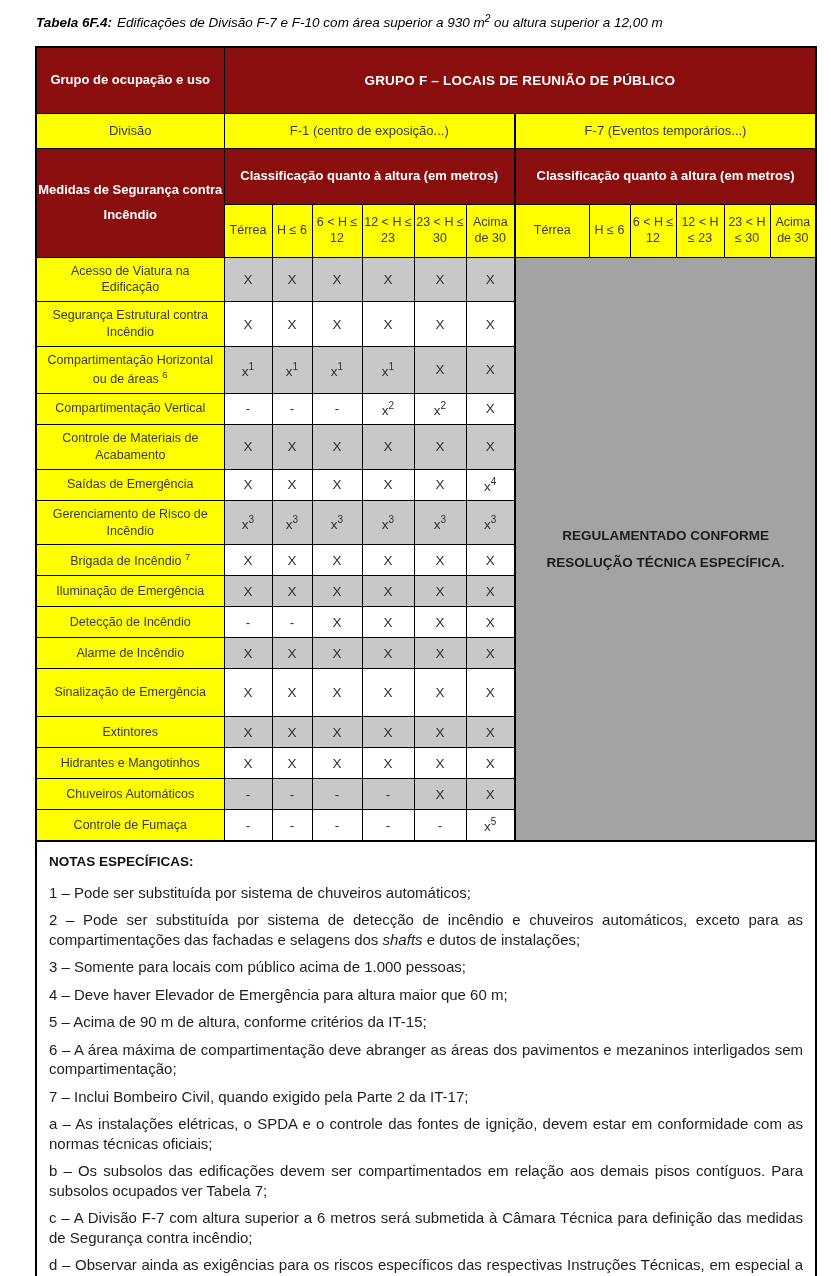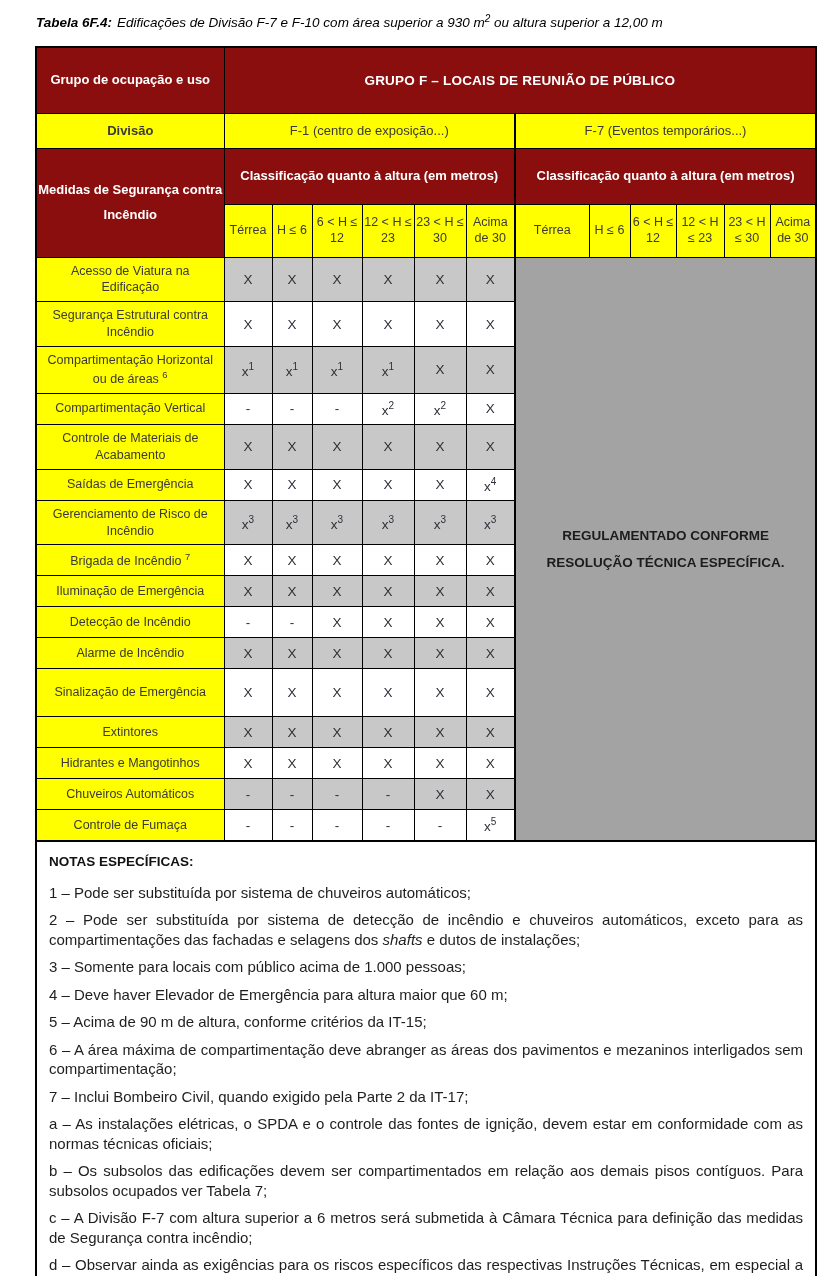--- a/index.html
+++ b/index.html
@@ -16,21 +16,21 @@
   table.main td{border:1px solid #000;overflow:hidden;}
 
   .red{background:#8B0E0E;color:#ffffff;font-weight:bold;text-align:center;vertical-align:middle;font-size:13px;}
   .grp-left{line-height:1.55;padding:4px;}
   .grp-right{font-size:13.5px;letter-spacing:.2px;}
   .measures{line-height:1.9;font-size:13px;padding:0;}
   .classif{line-height:1.5;padding:4px 14px;}
 
   .yellow{background:#FFFF00;}
   .div-cell{color:#3a3a3a;text-align:center;vertical-align:middle;font-size:13px;height:32px;}
-  .div-label{font-weight:bold;}
+  .div-label{font-weight:normal;}
 
   .sub{background:#FFFF00;color:#3a3a3a;text-align:center;vertical-align:middle;font-size:12.5px;line-height:1.25;padding:3px 1px;height:46px;}
 
   .lbl{background:#FFFF00;color:#3a3a3a;text-align:center;vertical-align:middle;font-size:12.5px;line-height:1.35;padding:5px 6px;}
   .lbl sup{font-size:9.5px;}
 
   .mk{background:#ffffff;color:#2e2e38;text-align:center;vertical-align:middle;font-size:13.5px;padding:2px;}
   .mk sup{font-size:10px;}
   .shaded{background:#C8C8C8;}
 

